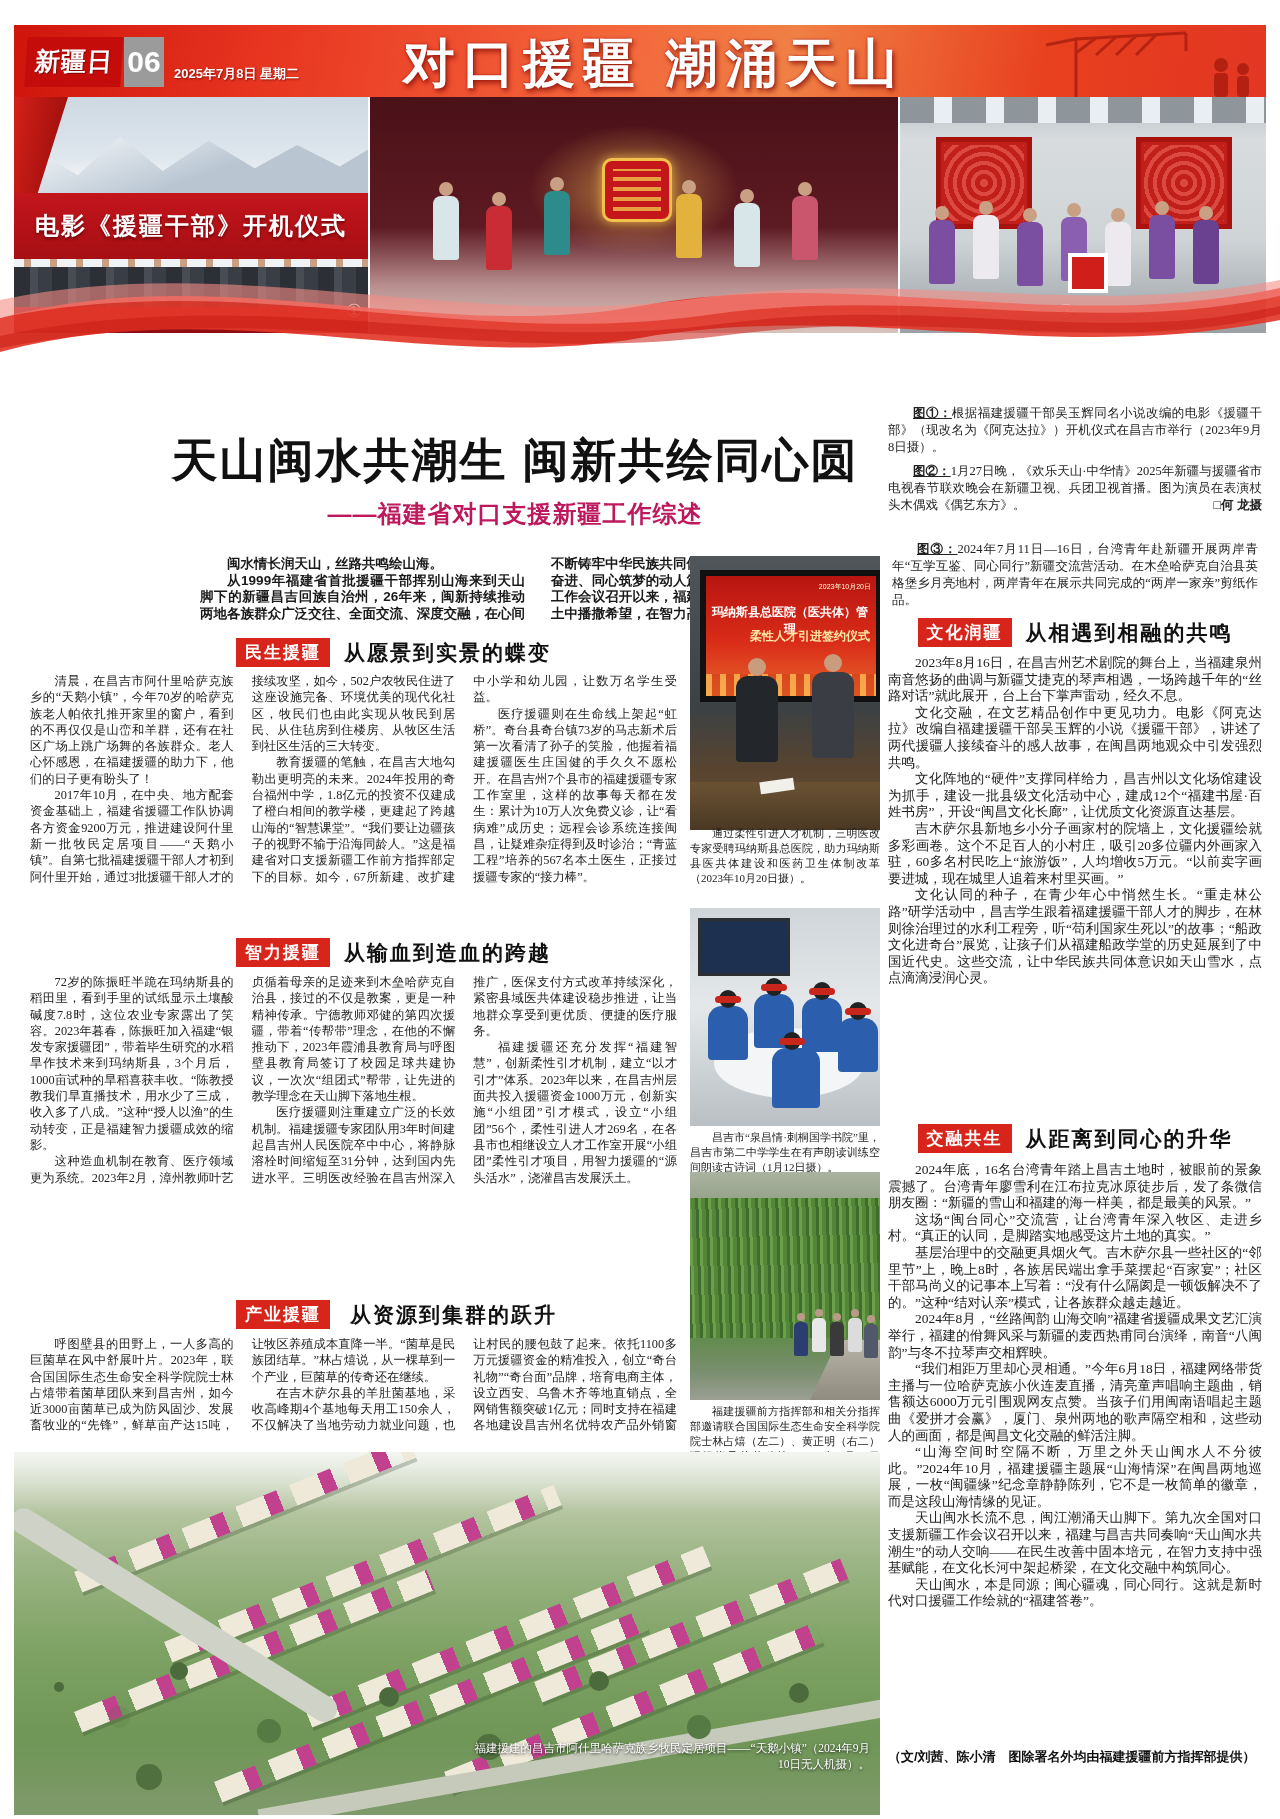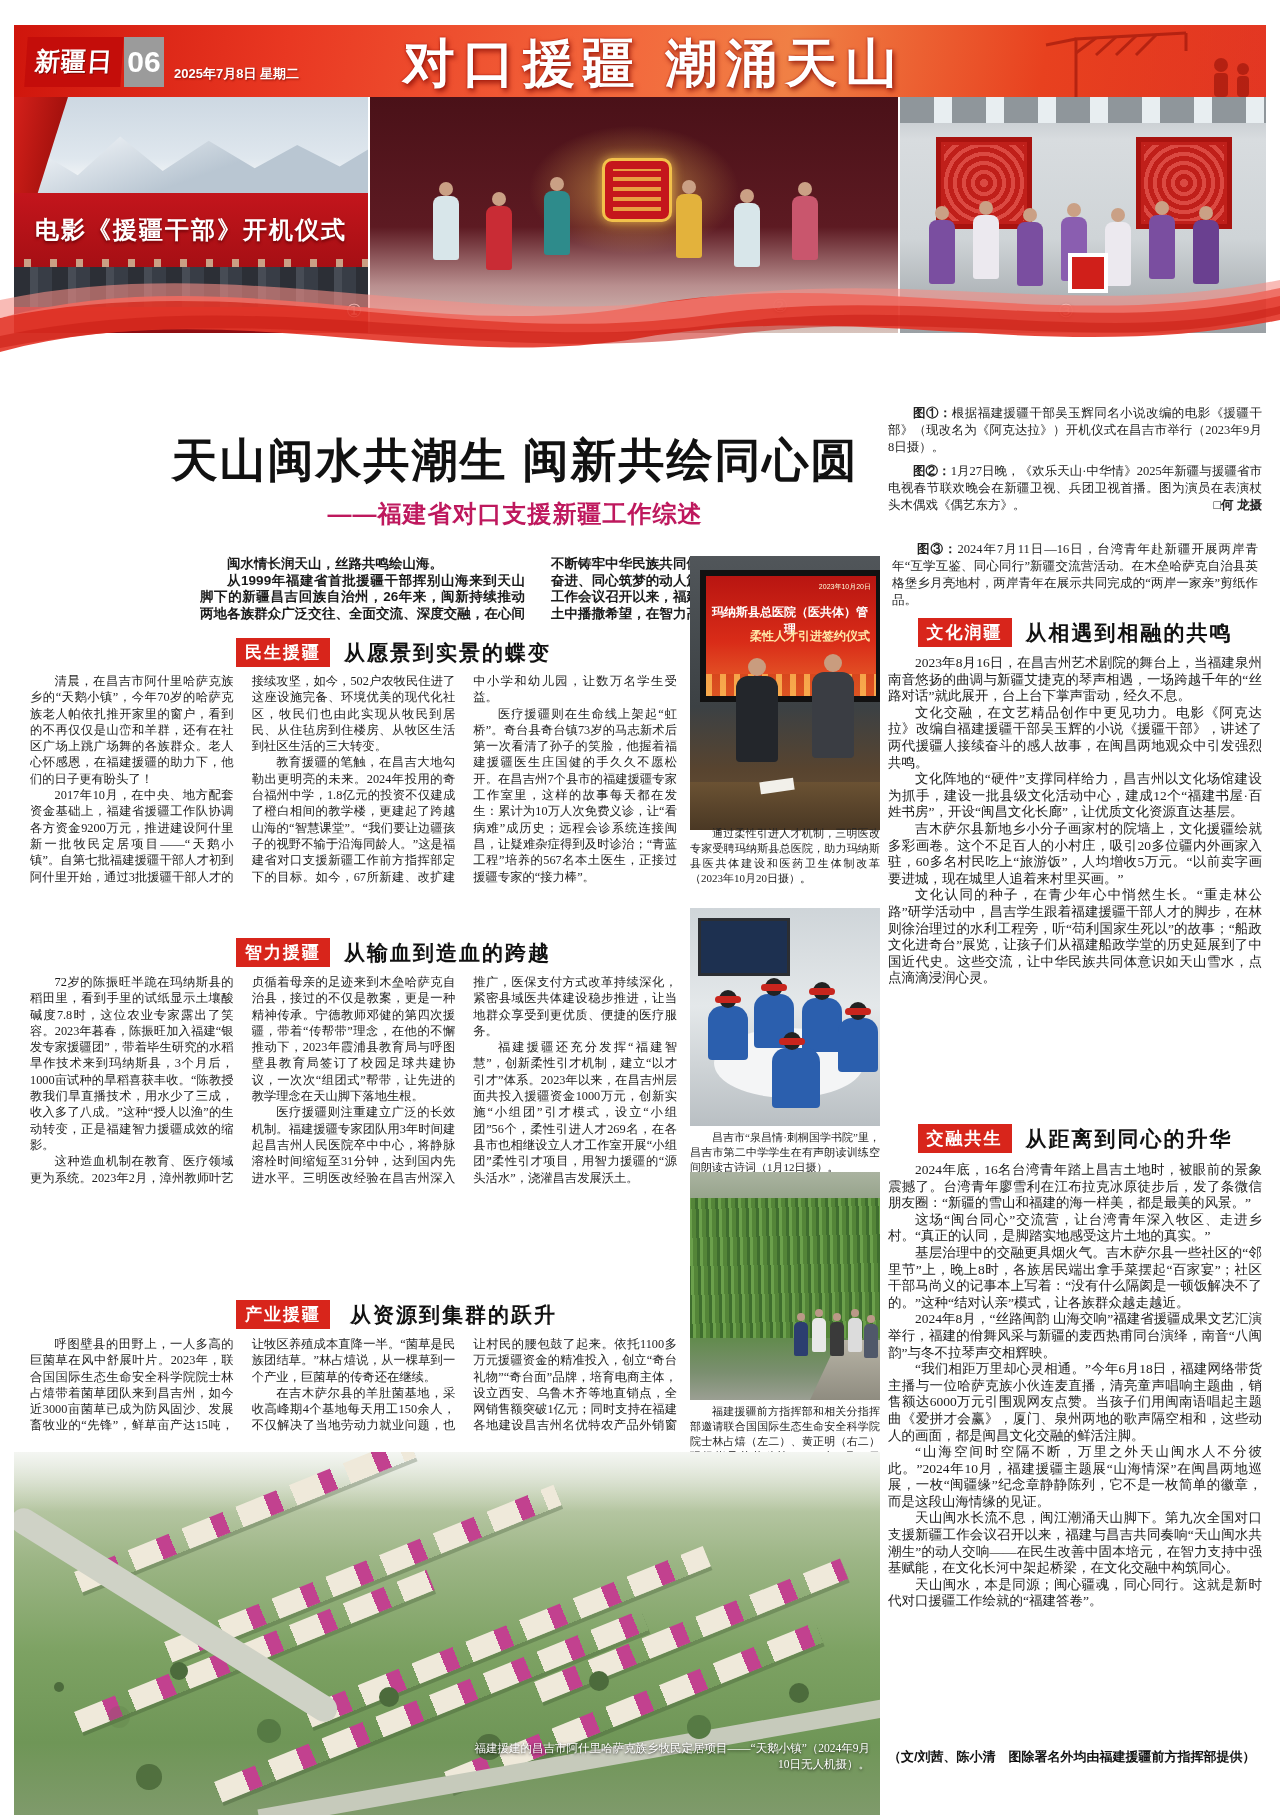--- a/index.html
+++ b/index.html
@@ -19,21 +19,21 @@
   #banner-title{position:absolute;left:330px;top:4px;width:620px;text-align:center;color:#fff;
     font-family:"Liberation Sans",sans-serif;font-size:52px;font-weight:bold;letter-spacing:8px;
     text-shadow:2px 3px 5px rgba(130,10,4,.75),0 0 2px #a50f06;}
   .crane{position:absolute;top:0;right:0;width:230px;height:72px;opacity:.55;}
   
   .photo{position:absolute;overflow:hidden;}
   #ph1{left:14px;top:97px;width:354px;height:236px;background:linear-gradient(180deg,#cdd8e2 0%,#dfe7ee 26%,#f0f3f5 34%);}
   #ph1 .mountains{position:absolute;left:0;top:18px;width:100%;height:86px;
      background:linear-gradient(160deg,#eef2f6 20%,#b9c6d2 60%);
      clip-path:polygon(0 90%,8% 45%,18% 70%,30% 25%,42% 65%,55% 30%,68% 62%,80% 35%,92% 60%,100% 40%,100% 100%,0 100%);}
-  #ph1 .redband{position:absolute;left:0;top:96px;width:100%;height:74px;
+  #ph1 .redband{position:absolute;left:0;top:96px;width:100%;height:66px;
      background:linear-gradient(180deg,#c3151c,#a60f14);display:flex;align-items:center;justify-content:center;}
   #ph1 .movie-title{color:#fff;font-family:"Liberation Sans",sans-serif;font-size:24px;font-weight:bold;
      letter-spacing:2px;text-shadow:0 2px 3px #6e0409;}
   #ph1 .crowd{position:absolute;left:0;top:170px;width:100%;height:40px;
      background:repeating-linear-gradient(90deg,#2c2f36 0 16px,#474c55 16px 24px,#383d46 24px 38px);}
   #ph1 .heads{position:absolute;left:0;top:162px;width:100%;height:12px;
      background:repeating-linear-gradient(90deg,transparent 0 10px,#caa085 10px 17px,transparent 17px 26px);}
   #ph1 .carpet{position:absolute;left:0;top:210px;width:100%;height:26px;background:linear-gradient(180deg,#b01218,#8d0d12);}
   #ph1 .drape{position:absolute;left:0;top:0;width:54px;height:120px;
      background:linear-gradient(100deg,#d5201a,#8f0b08);clip-path:polygon(0 0,100% 0,30% 100%,0 100%);}
@@ -105,21 +105,21 @@
      background:repeating-linear-gradient(88deg,#3f6d2e 0 3px,#6ba04b 3px 6px,#548538 6px 10px);}
   #photo-c .path{position:absolute;right:0;bottom:0;width:70px;height:60px;
      background:linear-gradient(180deg,#b8b4a6,#8f8c80);clip-path:polygon(40% 0,100% 0,100% 100%,0 100%);}
   .walker{position:absolute;width:14px;height:34px;border-radius:5px 5px 2px 2px;}
   .walker:before{content:"";position:absolute;left:3px;top:-9px;width:8px;height:8px;border-radius:50%;background:#b98;}
   .mid-cap{position:absolute;left:690px;width:190px;font-size:11px;line-height:15px;text-align:justify;color:#222;}
   .mid-cap p{margin:0;text-indent:2em;}
   .credit{font-family:"Liberation Sans",sans-serif;font-weight:bold;float:right;text-indent:0;margin-left:8px;}
   
   .fig-cap{position:absolute;left:888px;width:374px;font-size:12.5px;line-height:17px;text-align:justify;color:#222;}
-  .fig-cap .fig-label{font-family:"Liberation Sans",sans-serif;font-weight:bold;}
+  .fig-cap .fig-label{font-family:"Liberation Sans",sans-serif;font-weight:bold;text-decoration:underline;}
   .right-head{left:888px;width:374px;justify-content:center;}
   .right-body{left:888px;width:374px;font-size:13.5px;line-height:16.6px;column-count:1;}
   #byline{position:absolute;left:888px;top:1748px;width:374px;font-family:"Liberation Sans",sans-serif;
      font-size:13px;font-weight:bold;text-align:justify;color:#111;}
   
   #aerial{left:14px;top:1452px;width:866px;height:363px;
      background:linear-gradient(180deg,#d3dbcb 0%,#bccaa9 12%,#9cb585 30%,#7da263 55%,#6f9657 80%,#7f9a6b 100%);}
   #aerial .haze{position:absolute;left:0;top:0;width:100%;height:60px;background:linear-gradient(180deg,rgba(255,255,255,.75),rgba(255,255,255,0));}
   .brow{position:absolute;height:22px;transform:rotate(-22deg);transform-origin:left top;
      background:repeating-linear-gradient(90deg,#efe9da 0 30px,#c2418f 30px 44px,rgba(0,0,0,0) 44px 58px);box-shadow:0 4px 0 rgba(40,60,30,.25);}

